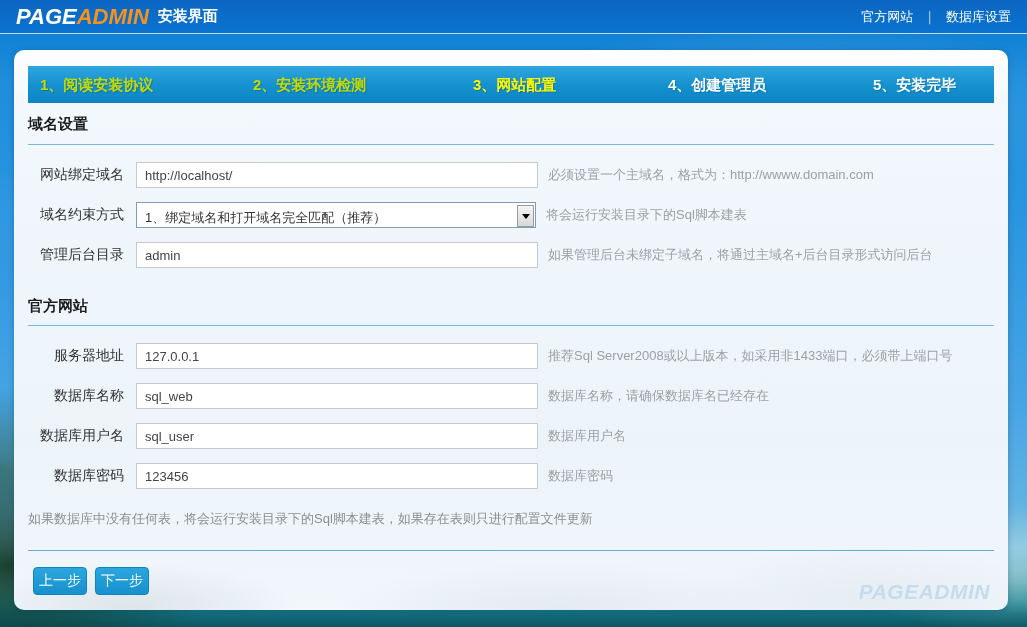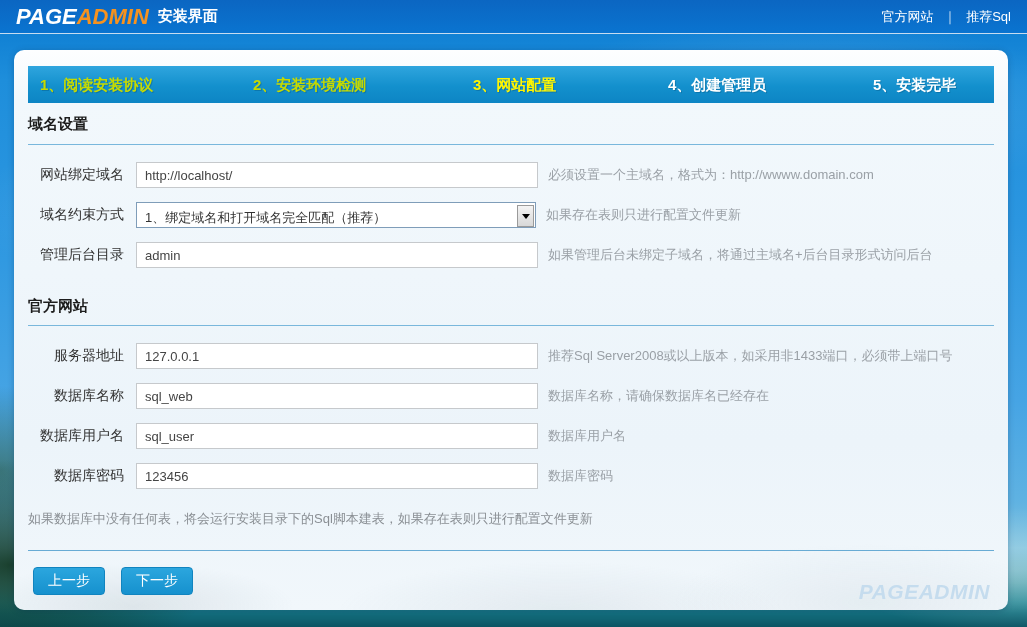--- a/index.html
+++ b/index.html
@@ -63,38 +63,38 @@
   .select{width:400px;height:26px;box-sizing:border-box;border:1px solid #7f9db9;background:#fff;
     display:flex;align-items:flex-end;cursor:pointer;}
   .select .sel-text{flex:1;padding:0 8px;font-size:13px;color:#333;white-space:nowrap;overflow:hidden;}
   .select .sel-btn{width:17px;height:22px;margin-right:1px;border:1px solid #9a9a9a;box-sizing:border-box;
     background:linear-gradient(180deg,#f4f4f4,#d8d8d8);display:flex;align-items:center;justify-content:center;}
   .select .tri{width:0;height:0;border-left:4px solid transparent;border-right:4px solid transparent;
     border-top:5px solid #000;}
   .db-note{margin-top:14px;font-size:13px;color:#8a8f94;}
   .footer-line{margin-top:22px;border-top:1px solid #68abd4;height:0;}
   .btn-row{margin-top:16px;padding-left:5px;display:flex;}
-  .btn{height:28px;padding:0 14px;margin-right:16px;cursor:pointer;color:#fff;font-size:14px;
+  .btn{height:28px;padding:0 5px;margin-right:8px;cursor:pointer;color:#fff;font-size:14px;
     font-family:"Liberation Sans","DejaVu Sans",sans-serif;
     background:linear-gradient(180deg,#2ba6de,#1691ce);border:1px solid #1184bf;border-radius:4px;}
   .watermark{position:absolute;right:18px;bottom:6px;font-style:italic;font-weight:bold;
     font-size:21px;letter-spacing:.5px;color:#c5dcee;z-index:2;}
 </style>
 </head>
 <body>
 
 <div class="bg"></div>
 
 <div class="top-bar">
   <div class="logo"><span class="lp">PAGE</span><span class="la">ADMIN</span></div>
   <div class="app-subtitle">安装界面</div>
   <div class="top-links">
     <span class="lnk">官方网站</span>
     <span class="sep">｜</span>
-    <span class="lnk">推荐Sql</span>
+    <span class="lnk">数据库设置</span>
   </div>
 </div>
 
 <div class="panel">
   <div class="steps">
     <span class="step done">1、阅读安装协议</span>
     <span class="step done">2、安装环境检测</span>
     <span class="step current">3、网站配置</span>
     <span class="step pending">4、创建管理员</span>
     <span class="step pending">5、安装完毕</span>
@@ -111,21 +111,21 @@
       </div>
 
       <div class="form-row">
         <span class="f-label">域名约束方式</span>
         <div class="select">
           <span class="sel-text">1、绑定域名和打开域名完全匹配（推荐）</span>
           <span class="sel-btn">
               <span class="tri"></span>
             </span>
         </div>
-        <span class="f-hint">如果存在表则只进行配置文件更新</span>
+        <span class="f-hint">将会运行安装目录下的Sql脚本建表</span>
       </div>
 
       <div class="form-row">
         <span class="f-label">管理后台目录</span>
         <input class="f-input" type="text" value="admin" style="">
         <span class="f-hint">如果管理后台未绑定子域名，将通过主域名+后台目录形式访问后台</span>
       </div>
     </div>
 
     <div class="section-title second">官方网站</div>

